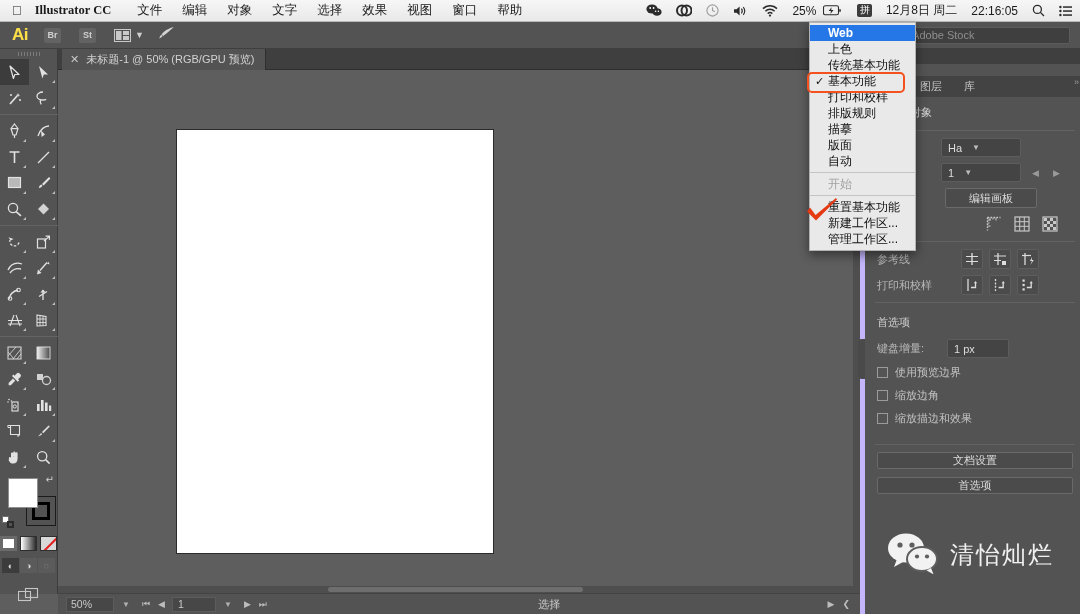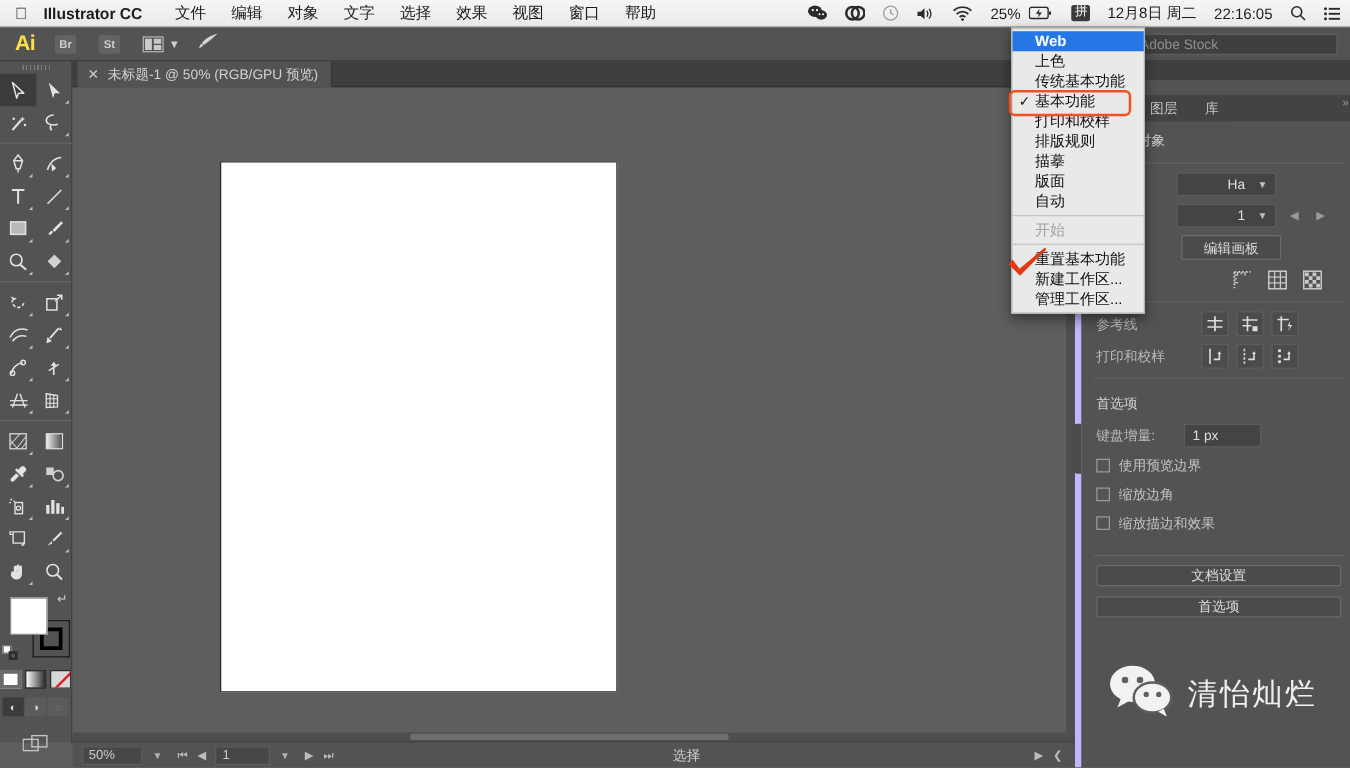--- a/index.html
+++ b/index.html
@@ -11,21 +11,21 @@
   #root { position: relative; width: 1080px; height: 614px; }
 
   
   .macbar {
     position: absolute; top: 0; left: 0; width: 1080px; height: 22px;
     background: linear-gradient(#f6f6f6, #e9e9e9);
     border-bottom: 1px solid #b9b9b9;
     display: flex; align-items: center; color: #1b1b1b; font-size: 12px;
   }
   .macbar .apple { padding: 0 13px 0 12px; font-size: 13px; line-height: 1; }
-  .macbar .appname { font-weight: bold; font-size: 12.5px; padding-right: 16px; }
+  .macbar .appname { font-weight: bold; font-size: 12.5px; padding-right: 16px; font-family: Liberation Serif, serif; }
   .macbar .mitem { padding: 0 10px; font-size: 12.5px; white-space: nowrap; }
   .macbar .spacer { flex: 1; }
   .macbar .ritem { padding: 0 7px; font-size: 12px; display: flex; align-items: center; }
   .macbar .ritem.dim { opacity: .42; }
   .ime-badge {
     background: #3b3b3b; color: #fff; font-size: 10px; border-radius: 2px;
     padding: 1px 2.5px; line-height: 1.05; letter-spacing: -0.5px;
   }
 
   
@@ -164,21 +164,21 @@
   .panel-body { position: absolute; top: 33px; left: 0; width: 220px; bottom: 0; }
   .ptitle { font-size: 11px; color: #d2d2d2; padding: 8px 0 6px 12px; }
   .psep { height: 1px; background: #636363; margin: 4px 10px; }
   .prow {
     display: flex; align-items: center; padding: 3px 10px 3px 12px; gap: 8px;
   }
   .plabel { font-size: 11px; color: #b9b9b9; width: 56px; flex: none; }
   .pselect {
     background: #444; border: 1px solid #5d5d5d; border-radius: 2px; height: 19px;
     color: #ddd; font-size: 11px; display: flex; align-items: center;
-    padding: 0 6px; justify-content: flex-end; min-width: 74px;
+    padding: 0 6px; justify-content: flex-start; min-width: 74px;
   }
   .pselect .cv { font-size: 8px; color: #bdbdbd; margin-left: 10px; }
   .pinput {
     background: #444; border: 1px solid #5d5d5d; border-radius: 2px; height: 19px;
     color: #ddd; font-size: 11px; display: flex; align-items: center; padding: 0 6px;
   }
   .arrowbtn { color: #9a9a9a; font-size: 9px; padding: 0 3px; }
   .pbtn {
     background: #4b4b4b; border: 1px solid #6a6a6a; border-radius: 2px;
     color: #dcdcdc; font-size: 11px; height: 20px; display: flex;
@@ -682,21 +682,21 @@
         <span class="plabel">画板:</span>
         <div class="pselect" style="width:80px">
           <span>1</span>
           <span class="cv">▼</span>
         </div>
         <span class="arrowbtn">◀</span>
         <span class="arrowbtn">▶</span>
       </div>
 
       <div class="prow" style="padding-left:80px">
-        <div class="pbtn" style="width:80px">编辑画板</div>
+        <div class="pbtn" style="width:92px">编辑画板</div>
       </div>
 
       <div class="prow" style="justify-content:flex-end;padding-right:24px">
         <div class="iconrow">
           <div class="ibtn flat">
             <svg width="16" height="16" viewBox="0 0 16 16">
                 <path d="M1.5 1.5h13M1.5 1.5v13" stroke="#c9c9c9" stroke-width="1.4" stroke-dasharray="1.6 1.4"></path>
                 <path d="M4 1.5v3M7 1.5v2M10 1.5v3M1.5 4h3M1.5 7h2M1.5 10h3" stroke="#c9c9c9" stroke-width="1"></path>
               </svg>
           </div>

